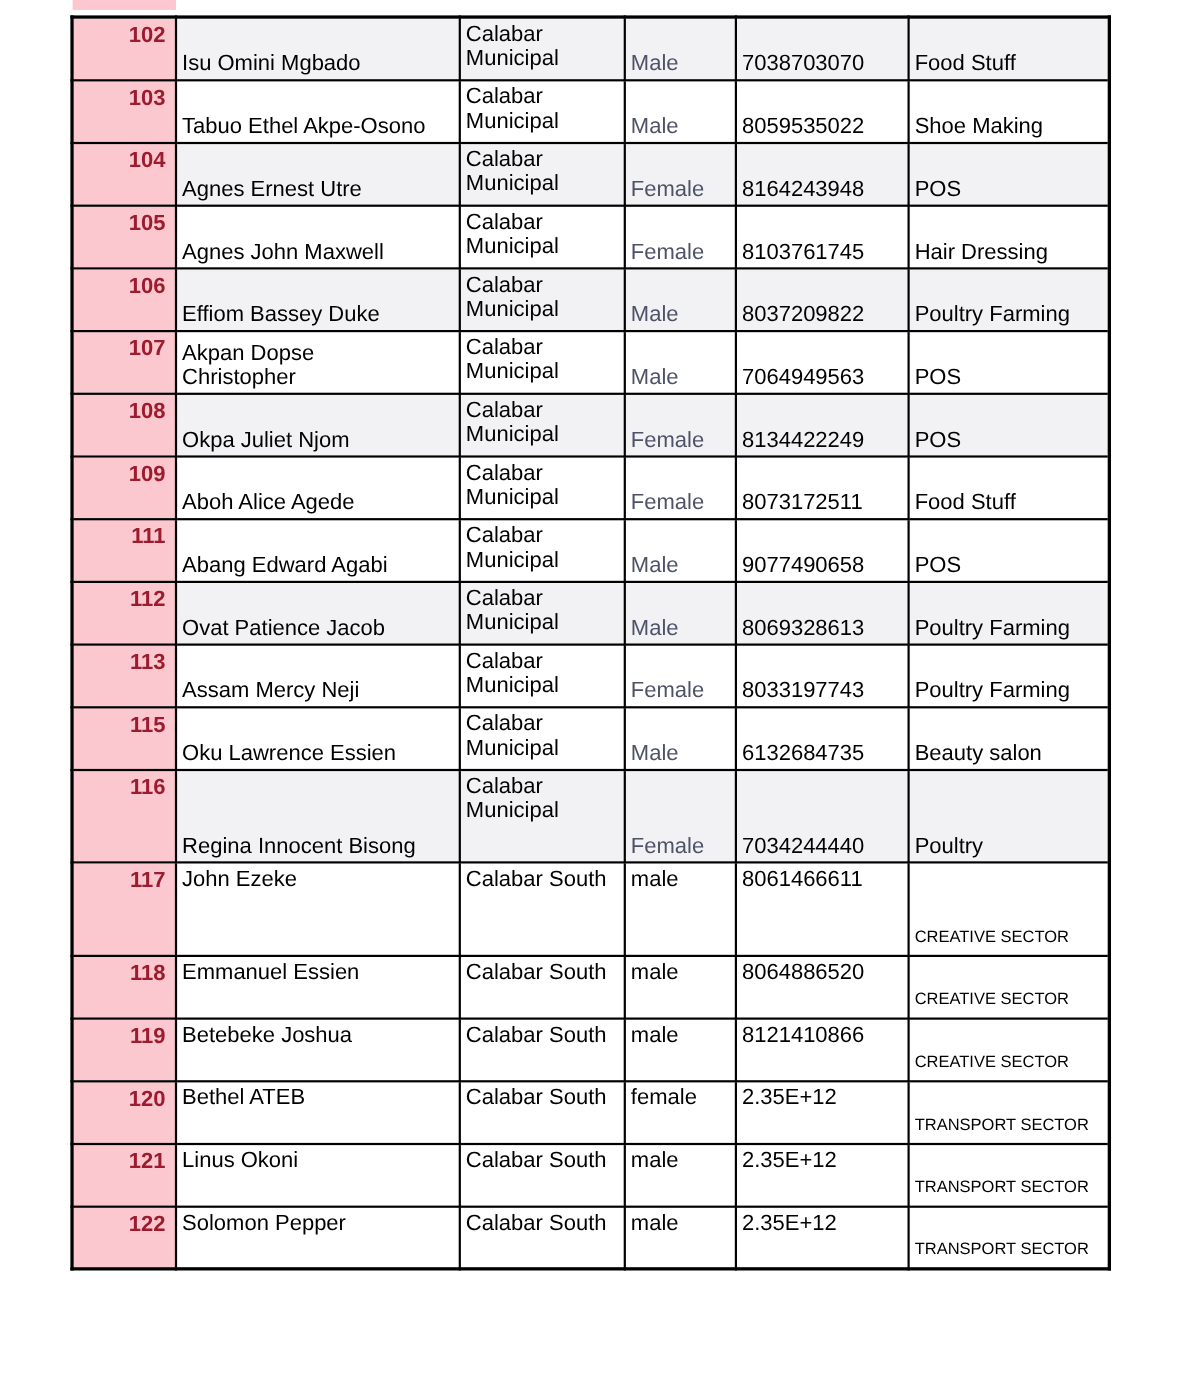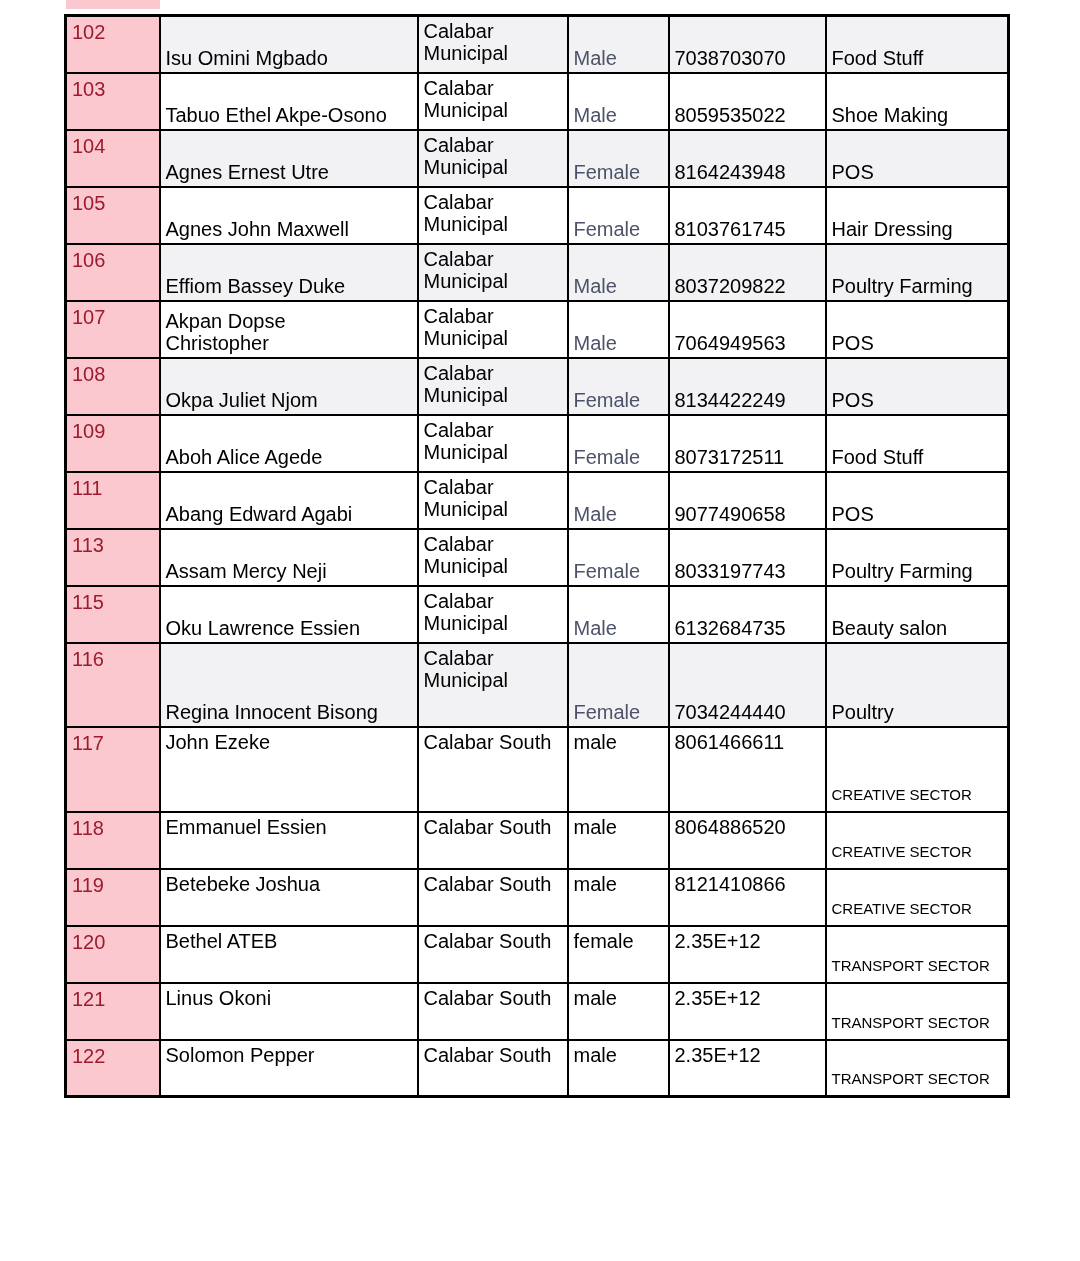--- a/index.html
+++ b/index.html
@@ -41,23 +41,24 @@
   col.c-id       { width: 94px; }
   col.c-name     { width: 258px; }
   col.c-lga      { width: 150px; }
   col.c-gender   { width: 101px; }
   col.c-phone    { width: 157px; }
   col.c-business { width: 183px; }
 
   td.col-id {
     background: var(--id-bg, #FAC8CE);
     color: var(--id-text, #9C1B2E);
-    text-align: left;
+    text-align: right;
     vertical-align: top;
     padding-top: 4px;
+    font-weight: bold;
   }
   tr.shaded td:not(.col-id) { background: var(--shade, #F2F2F4); }
 
   
   tr.municipal td { vertical-align: bottom; }
   tr.municipal td.col-id,
   tr.municipal td.col-lga { vertical-align: top; }
   tr.municipal td.col-gender { color: var(--gender, #4D5268); }
   tr.municipal td.col-name { vertical-align: bottom; }
 
@@ -153,20 +154,28 @@
         <td class="col-business">Food Stuff</td>
       </tr>
       <tr class="municipal">
         <td class="col-id">111</td>
         <td class="col-name">Abang Edward Agabi</td>
         <td class="col-lga">Calabar Municipal</td>
         <td class="col-gender">Male</td>
         <td class="col-phone">9077490658</td>
         <td class="col-business">POS</td>
       </tr>
+      <tr class="municipal shaded">
+        <td class="col-id">112</td>
+        <td class="col-name">Ovat Patience Jacob</td>
+        <td class="col-lga">Calabar Municipal</td>
+        <td class="col-gender">Male</td>
+        <td class="col-phone">8069328613</td>
+        <td class="col-business">Poultry Farming</td>
+      </tr>
       <tr class="municipal">
         <td class="col-id">113</td>
         <td class="col-name">Assam Mercy Neji</td>
         <td class="col-lga">Calabar Municipal</td>
         <td class="col-gender">Female</td>
         <td class="col-phone">8033197743</td>
         <td class="col-business">Poultry Farming</td>
       </tr>
       <tr class="municipal">
         <td class="col-id">115</td>

